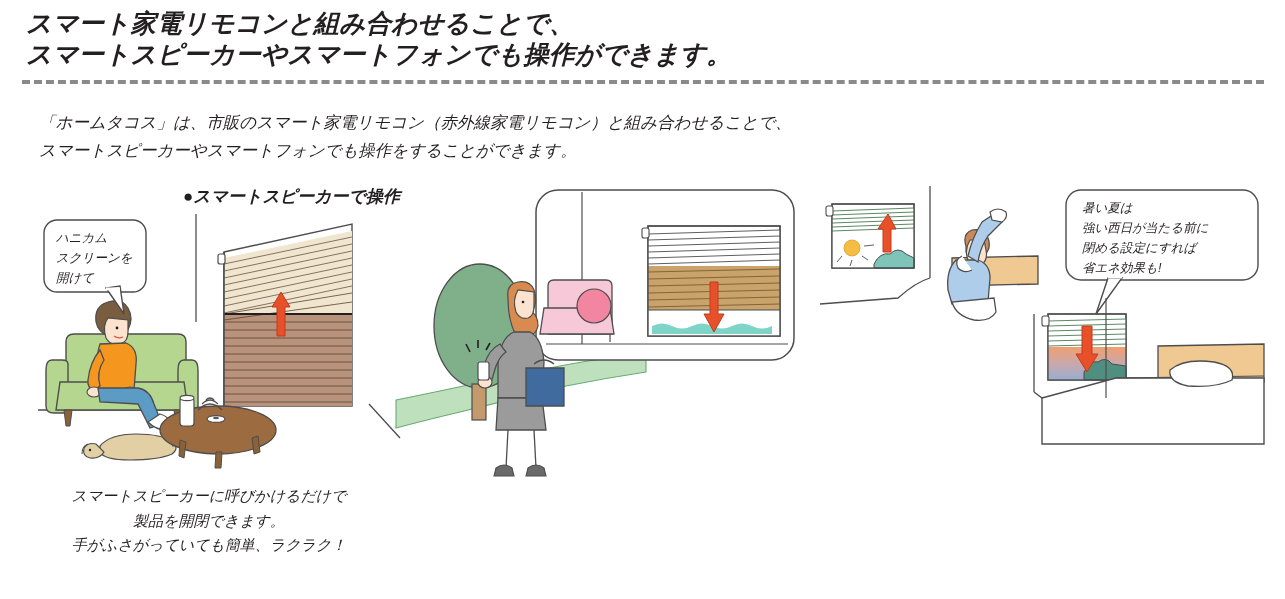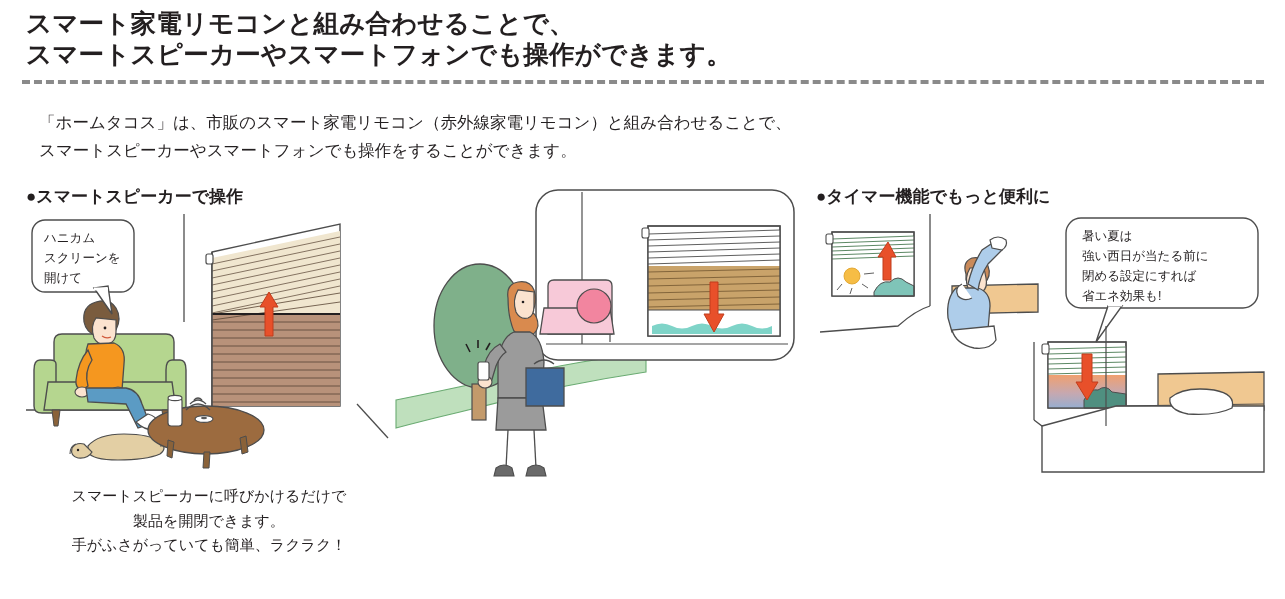--- a/index.html
+++ b/index.html
@@ -6,21 +6,21 @@
   html, body { margin: 0; padding: 0; }
   body {
     width: 1285px;
     height: 599px;
     background: #ffffff;
     font-family: "Liberation Sans", "DejaVu Sans", sans-serif;
     color: #231f20;
     overflow: hidden;
     position: relative;
   }
-  .page { position: relative; width: 1285px; height: 452px; }
+  .page { position: relative; width: 1285px; height: 452px; font-style: italic; }
 
   
   .headline {
     position: absolute;
     left: 26px; top: 8px;
     width: 1100px;
     font-size: 25.5px;
     font-weight: bold;
     line-height: 31px;
     letter-spacing: 0.2px;
@@ -39,21 +39,21 @@
     width: 1150px;
     font-size: 16.5px;
     line-height: 28px;
     color: #231f20;
     white-space: pre-line;
     margin-left: 13px;
   }
 
   
   .col { position: absolute; top: 186px; }
-  .col1 { left: 26px;  width: 362px; }
+  .col1 { left: 38px;  width: 362px; text-align: right; }
   .col2 { left: 396px; width: 400px; }
   .col3 { left: 816px; width: 448px; }
 
   .col-heading {
     font-size: 17px;
     font-weight: bold;
     color: #231f20;
     line-height: 22px;
     margin: 0 0 6px 0;
     white-space: nowrap;
@@ -296,21 +296,20 @@
           </g>
           <path d="M100,282 Q108,276 116,282 L118,290 L98,290 Z" fill="#6a6a6a" stroke="#4d4d4d" stroke-width="1.1"></path>
           <path d="M132,282 Q140,276 148,282 L150,290 L130,290 Z" fill="#6a6a6a" stroke="#4d4d4d" stroke-width="1.1"></path>
         </g>
       </svg>
     </div>
   </div>
 
 
   <div class="col col3">
-    <div class="col-heading">●タイマー機能でもっと便利に</div>
 
     <div class="scene scene3">
       <svg width="448" height="258" viewBox="0 0 448 258">
 
         <g stroke="#4d4d4d" stroke-width="1.3" fill="none">
           <line x1="114" y1="0" x2="114" y2="92"></line>
           <path d="M114,92 Q100,96 82,112 L4,118"></path>
           <line x1="218" y1="128" x2="218" y2="206"></line>
           <path d="M218,206 L226,212 L448,212"></path>
           <line x1="0" y1="248" x2="448" y2="248" stroke="#ffffff"></line>

